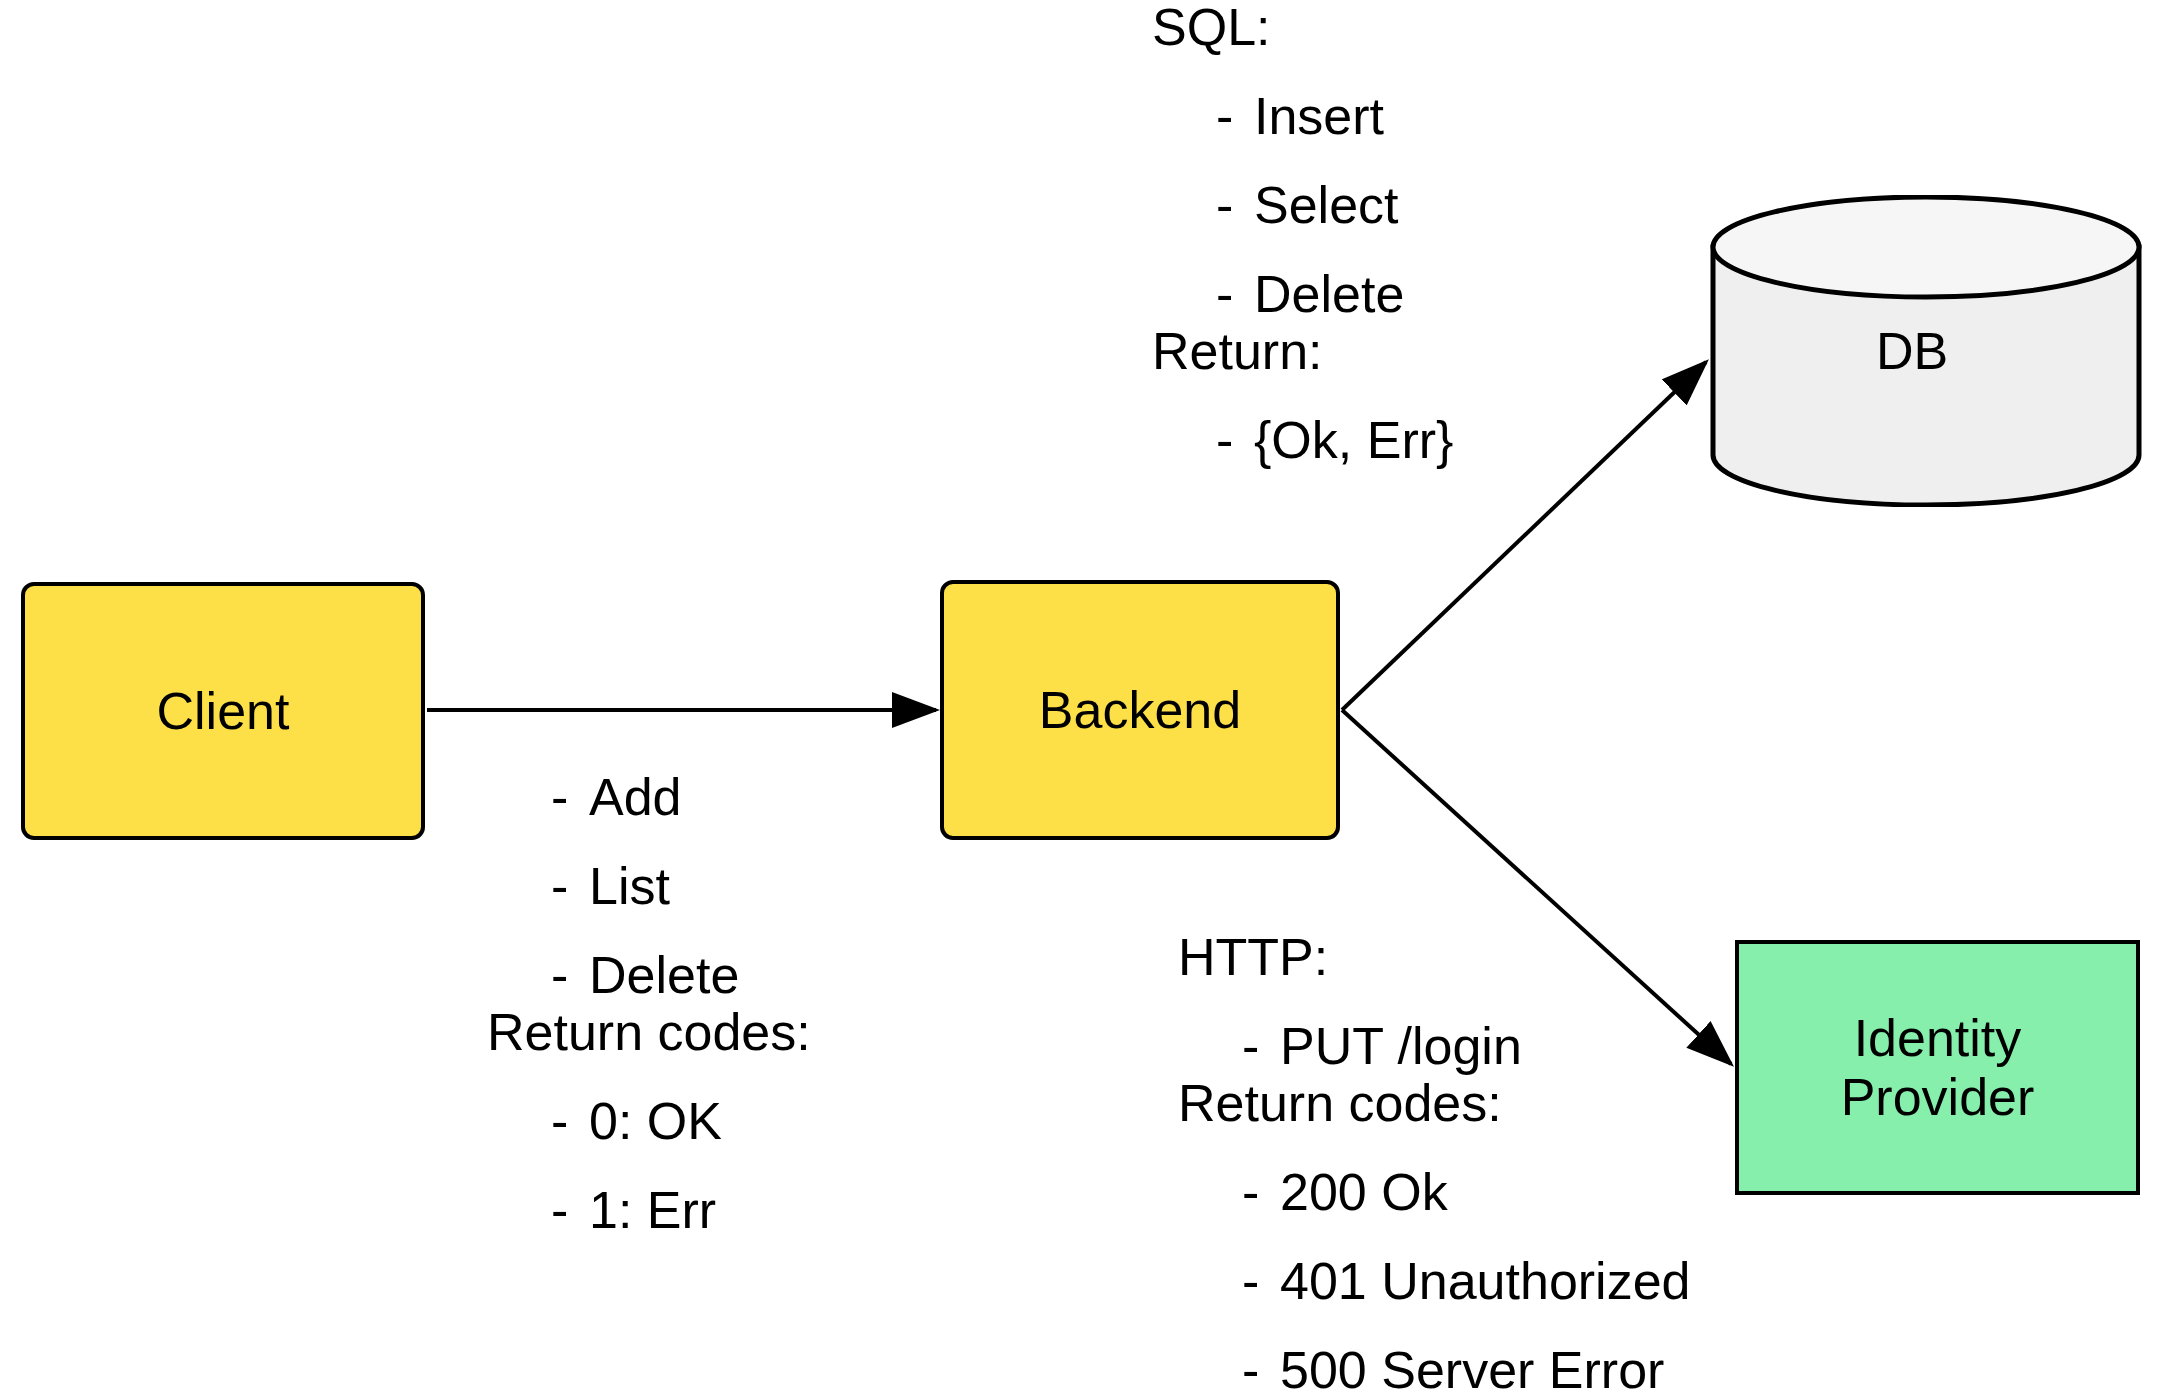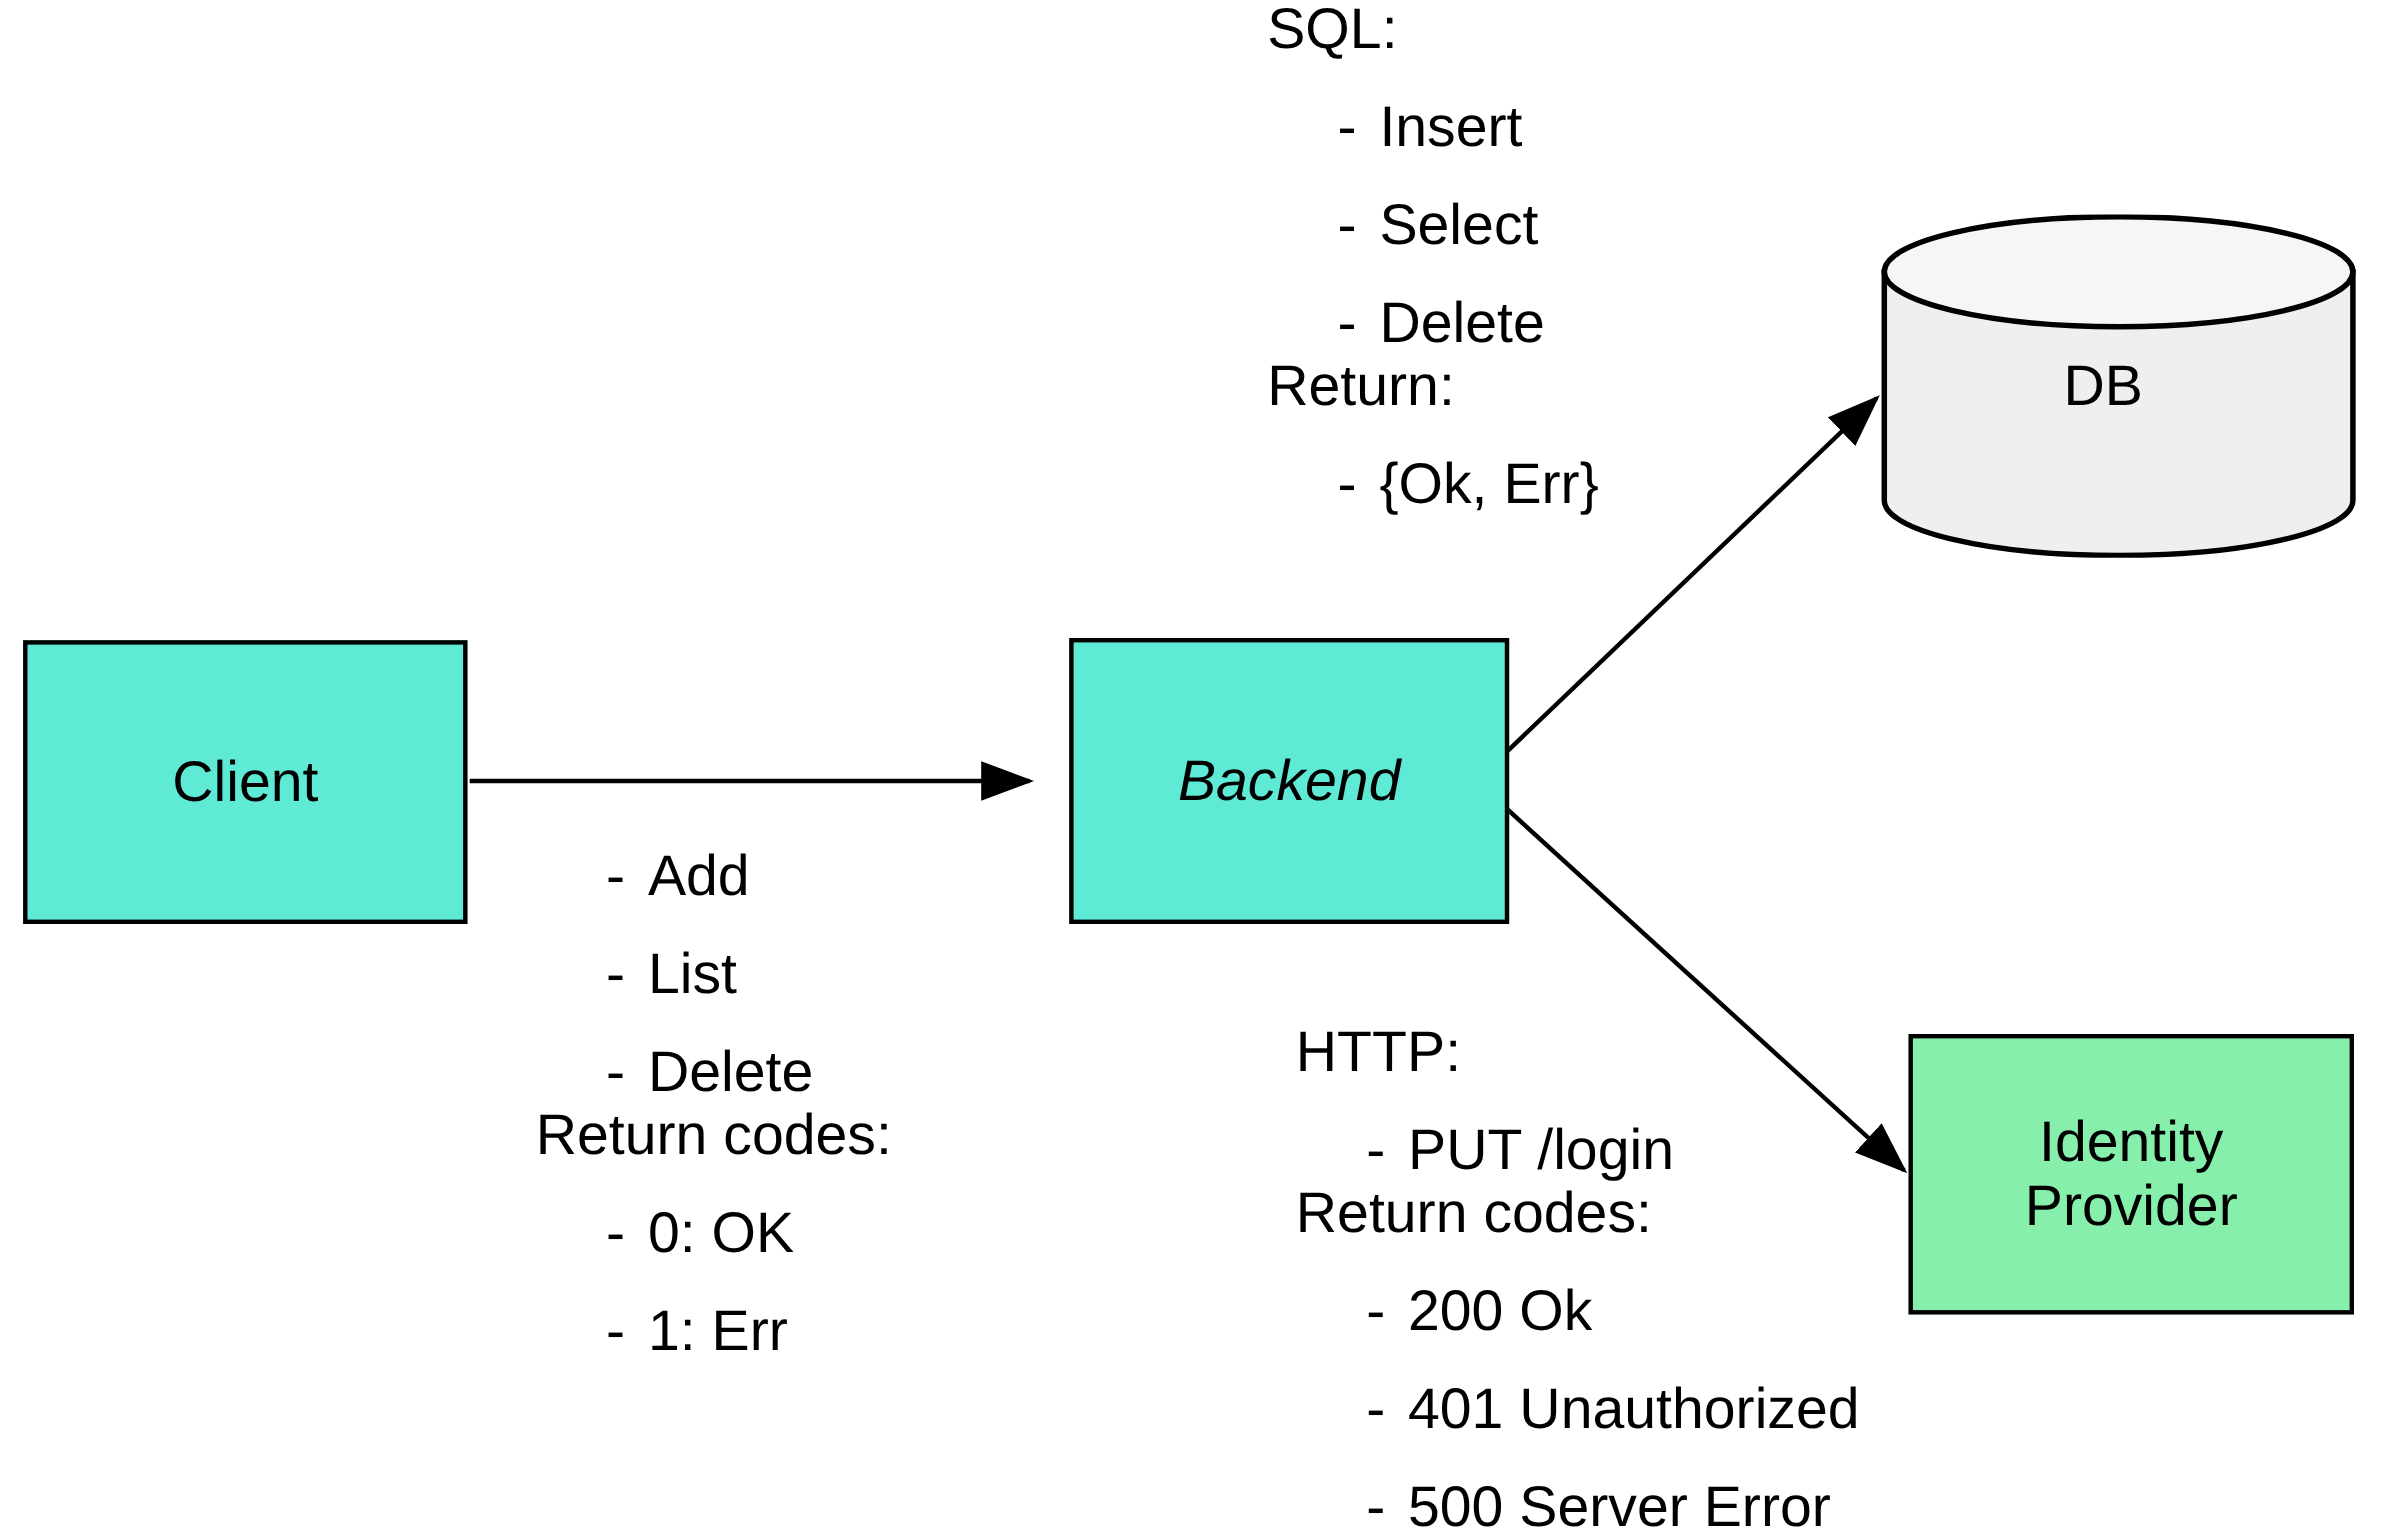--- a/index.html
+++ b/index.html
@@ -35,25 +35,25 @@
     align-items: center;
     justify-content: center;
     text-align: center;
     font-size: 52px;
     line-height: 1.12;
     color: #000000;
   }
   .node.box {
     border: 4px solid #000000;
   }
-  .node-yellow { background: #5eead4; }
+  .node-yellow { background: #fde047; border-radius: 13px; }
   .node-gray   { background: #86efac; }
 
   #node-client   { left: 21px;   top: 582px;  width: 404px; height: 258px; }
-  #node-backend  { left: 972px;  top: 580px;  width: 400px; height: 260px; font-style: italic; }
+  #node-backend  { left: 940px;  top: 580px;  width: 400px; height: 260px; }
   #node-idp      { left: 1735px; top: 940px;  width: 405px; height: 255px; }
 
   
   #node-db {
     position: absolute;
     left: 1710px;
     top: 195px;
     width: 432px;
     height: 312px;
   }

